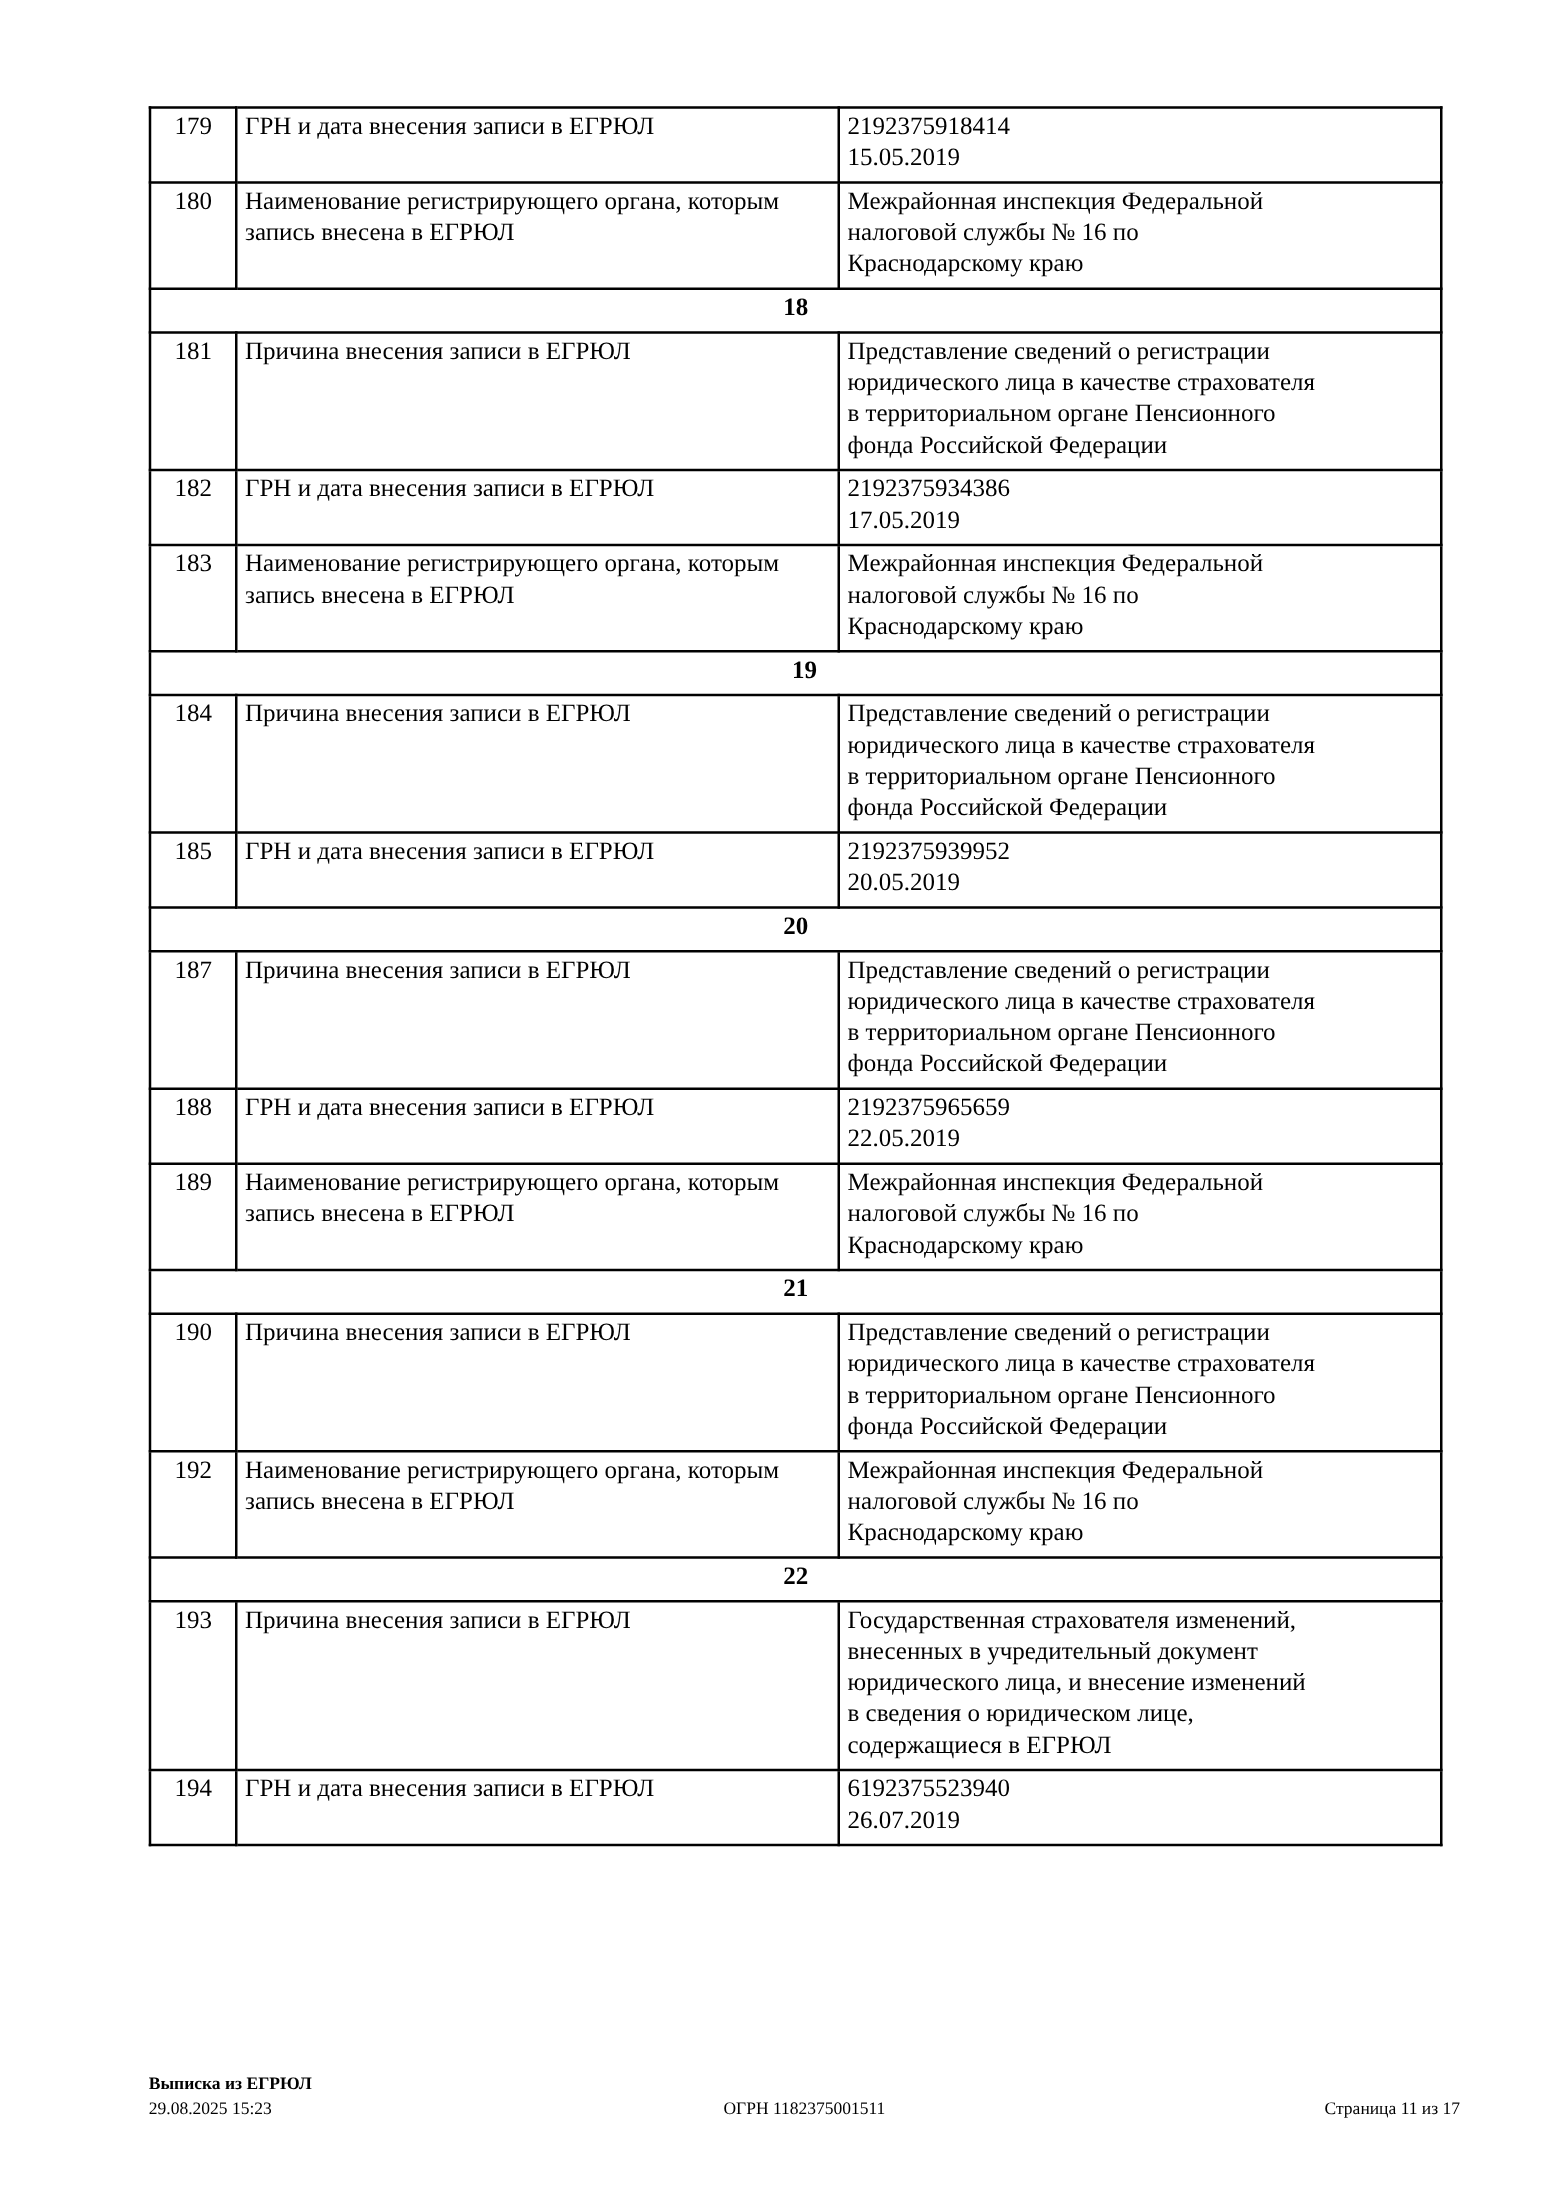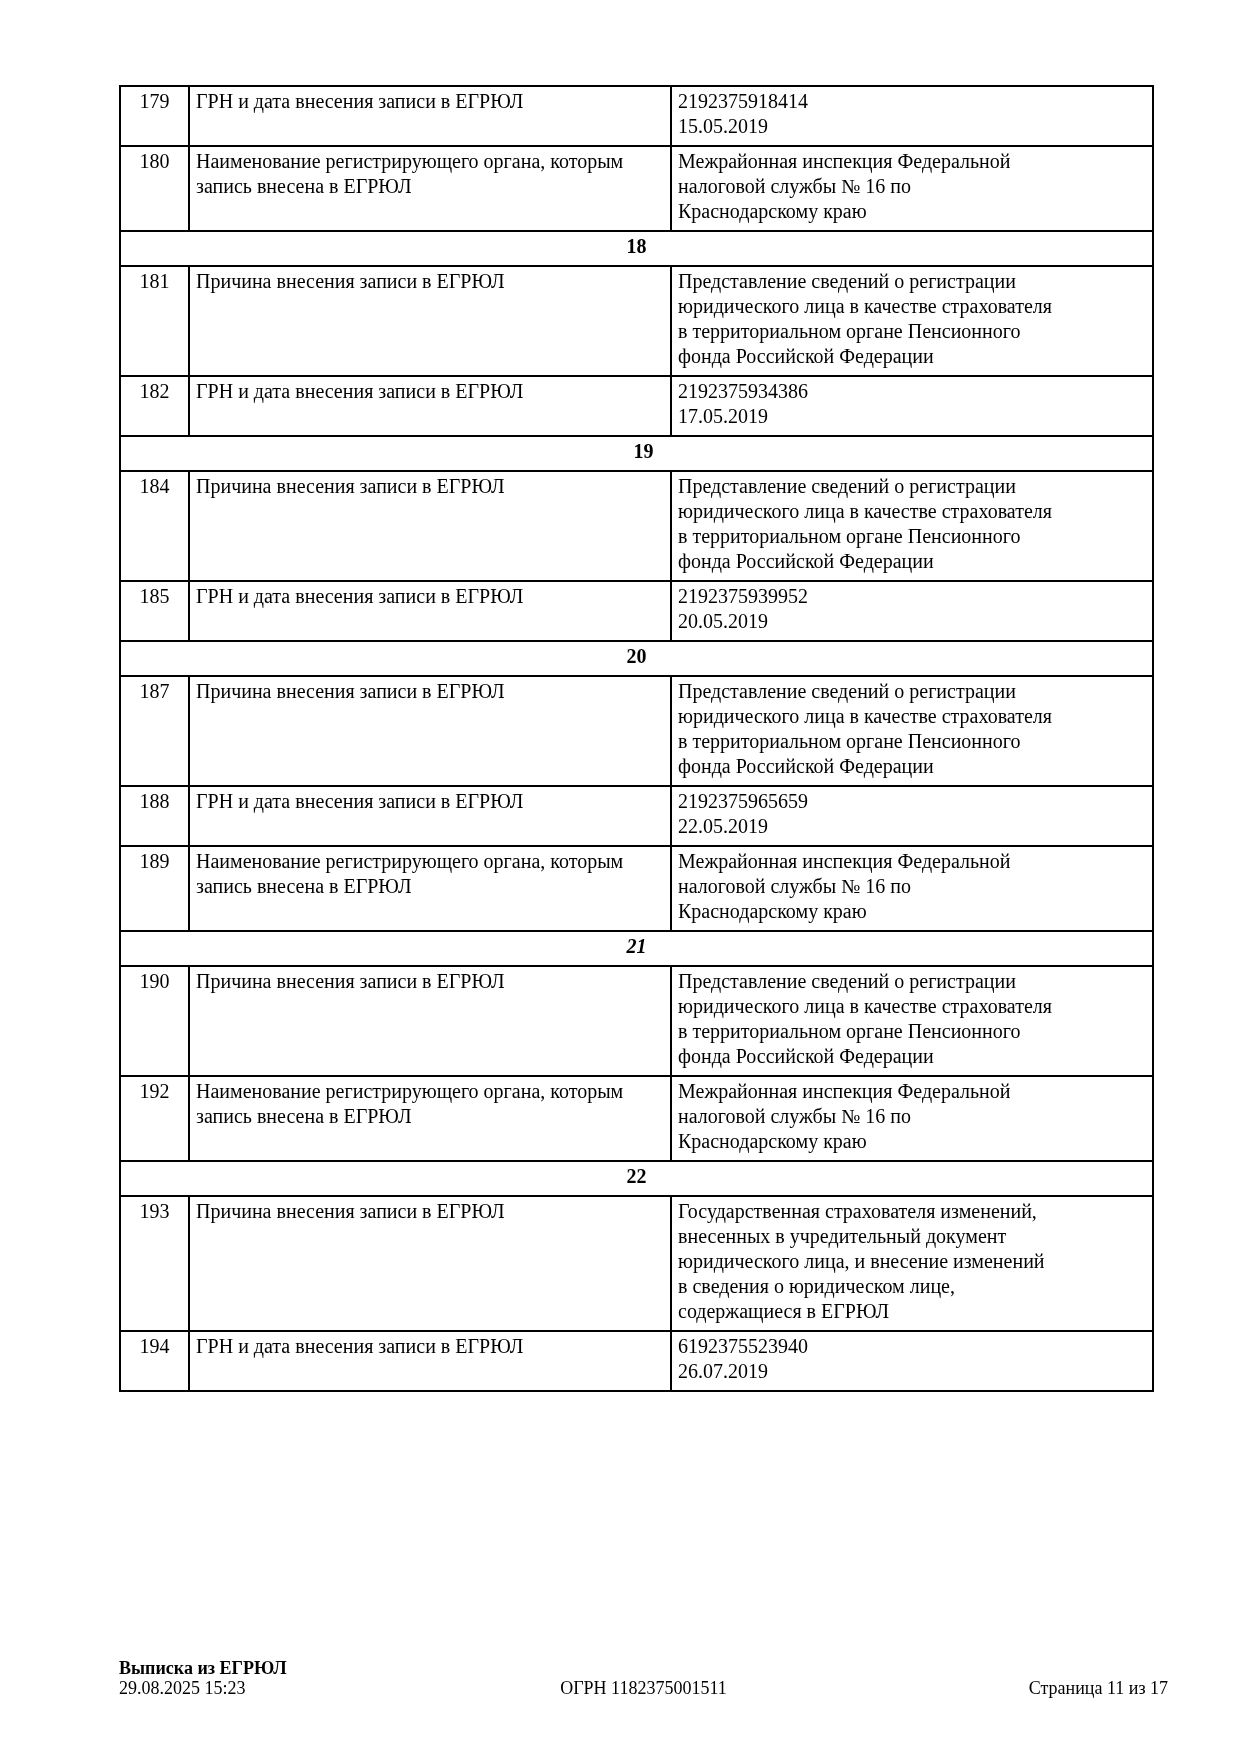--- a/index.html
+++ b/index.html
@@ -47,21 +47,21 @@
   .value-line {
     display: block;
   }
   .footer {
     position: absolute;
     left: 119px;
     top: 1658px;
     width: 1049px;
     display: flex;
     align-items: flex-end;
-    font-size: 18px;
+    font-size: 14px;
     line-height: 20px;
   }
   .footer-left { flex: 1 1 0; text-align: left; }
   .footer-center { flex: 1 1 0; text-align: center; }
   .footer-right { flex: 1 1 0; text-align: right; }
   .footer-title { font-weight: bold; }
 </style>
 </head>
 <body>
 
@@ -110,20 +110,29 @@
 
   <tr>
     <td class="c-num" style="border-color: rgb(0, 0, 0);">182</td>
     <td class="c-label" style="border-color: rgb(0, 0, 0);">ГРН и дата внесения записи в ЕГРЮЛ</td>
     <td class="c-value" style="border-color: rgb(0, 0, 0);">
             <div class="value-line">2192375934386</div>
             <div class="value-line">17.05.2019</div>
           </td>
   </tr>
 
+  <tr>
+    <td class="c-num" style="border-color: rgb(0, 0, 0);">183</td>
+    <td class="c-label" style="border-color: rgb(0, 0, 0);">Наименование регистрирующего органа, которым запись внесена в ЕГРЮЛ</td>
+    <td class="c-value" style="border-color: rgb(0, 0, 0);">
+            <div class="value-line">Межрайонная инспекция Федеральной</div>
+            <div class="value-line">налоговой службы № 16 по</div>
+            <div class="value-line">Краснодарскому краю</div>
+          </td>
+  </tr>
 
   <tr>
     <td class="c-section" colspan="3" style="border-color: rgb(0, 0, 0); padding-left: 20px;">19</td>
   </tr>
 
   <tr>
     <td class="c-num" style="border-color: rgb(0, 0, 0);">184</td>
     <td class="c-label" style="border-color: rgb(0, 0, 0);">Причина внесения записи в ЕГРЮЛ</td>
     <td class="c-value" style="border-color: rgb(0, 0, 0);">
             <div class="value-line">Представление сведений о регистрации</div>
@@ -171,21 +180,21 @@
     <td class="c-num" style="border-color: rgb(0, 0, 0);">189</td>
     <td class="c-label" style="border-color: rgb(0, 0, 0);">Наименование регистрирующего органа, которым запись внесена в ЕГРЮЛ</td>
     <td class="c-value" style="border-color: rgb(0, 0, 0);">
             <div class="value-line">Межрайонная инспекция Федеральной</div>
             <div class="value-line">налоговой службы № 16 по</div>
             <div class="value-line">Краснодарскому краю</div>
           </td>
   </tr>
 
   <tr>
-    <td class="c-section" colspan="3" style="border-color: rgb(0, 0, 0); font-style: italic;">21</td>
+    <td class="c-section" colspan="3" style="border-color: rgb(0, 0, 0);">21</td>
   </tr>
 
   <tr>
     <td class="c-num" style="border-color: rgb(0, 0, 0);">190</td>
     <td class="c-label" style="border-color: rgb(0, 0, 0);">Причина внесения записи в ЕГРЮЛ</td>
     <td class="c-value" style="border-color: rgb(0, 0, 0);">
             <div class="value-line">Представление сведений о регистрации</div>
             <div class="value-line">юридического лица в качестве страхователя</div>
             <div class="value-line">в территориальном органе Пенсионного</div>
             <div class="value-line">фонда Российской Федерации</div>

